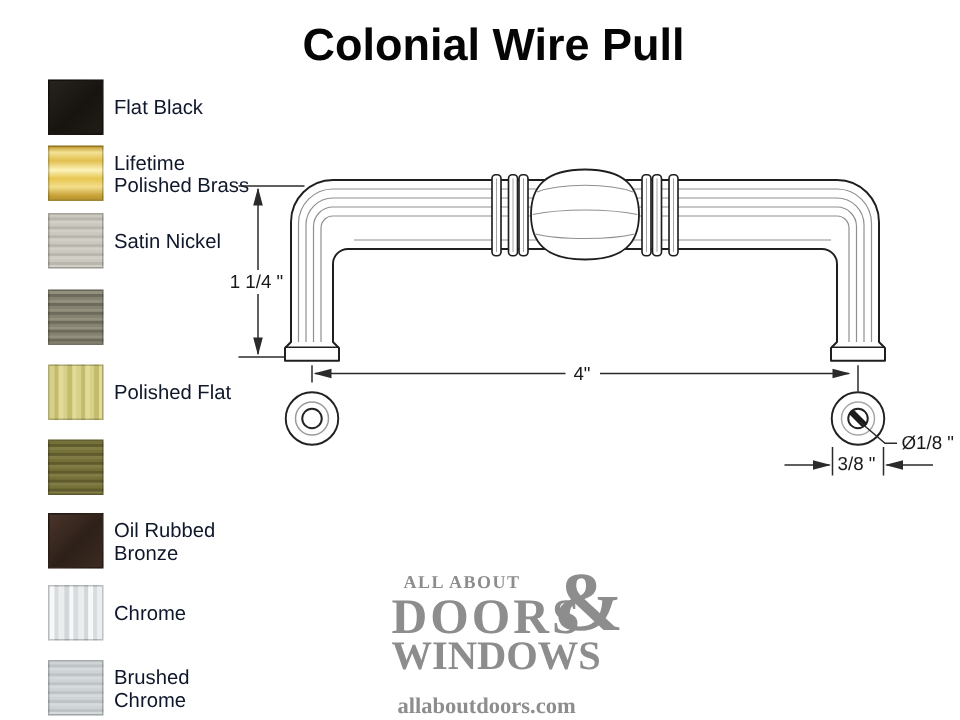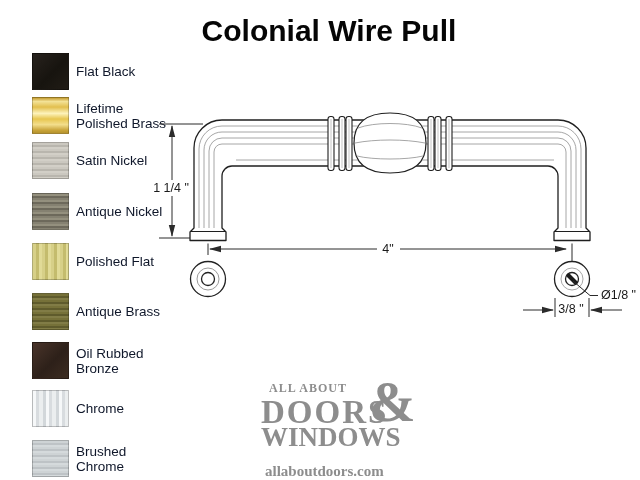--- a/index.html
+++ b/index.html
@@ -47,29 +47,27 @@
   <div class="finish-row" style="top:97px">
     <div class="swatch sw-1"></div>
     <div class="finish-label">Lifetime Polished Brass</div>
   </div>
   <div class="finish-row" style="top:142px">
     <div class="swatch sw-2"></div>
     <div class="finish-label">Satin Nickel</div>
   </div>
   <div class="finish-row" style="top:193px">
     <div class="swatch sw-3"></div>
-    <div class="finish-label">Antique Nickel</div>
   </div>
   <div class="finish-row" style="top:243px">
     <div class="swatch sw-4"></div>
     <div class="finish-label">Polished Flat</div>
   </div>
   <div class="finish-row" style="top:293px">
     <div class="swatch sw-5"></div>
-    <div class="finish-label">Antique Brass</div>
   </div>
   <div class="finish-row" style="top:342px">
     <div class="swatch sw-6"></div>
     <div class="finish-label">Oil Rubbed Bronze</div>
   </div>
   <div class="finish-row" style="top:390px">
     <div class="swatch sw-7"></div>
     <div class="finish-label">Chrome</div>
   </div>
   <div class="finish-row" style="top:440px">

